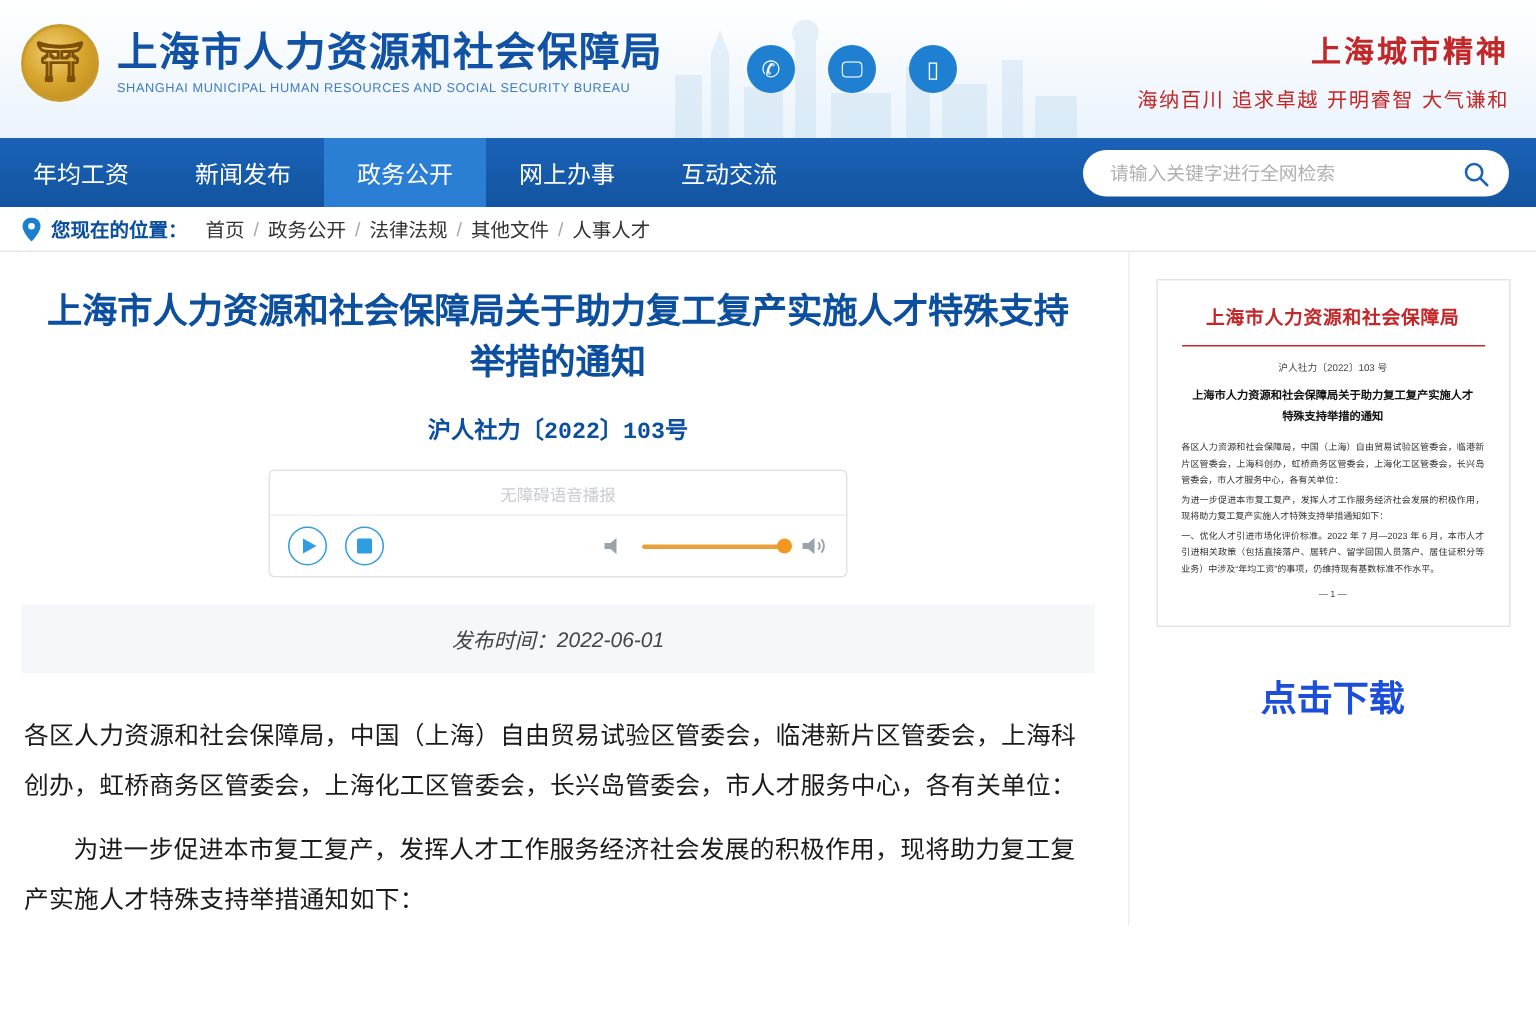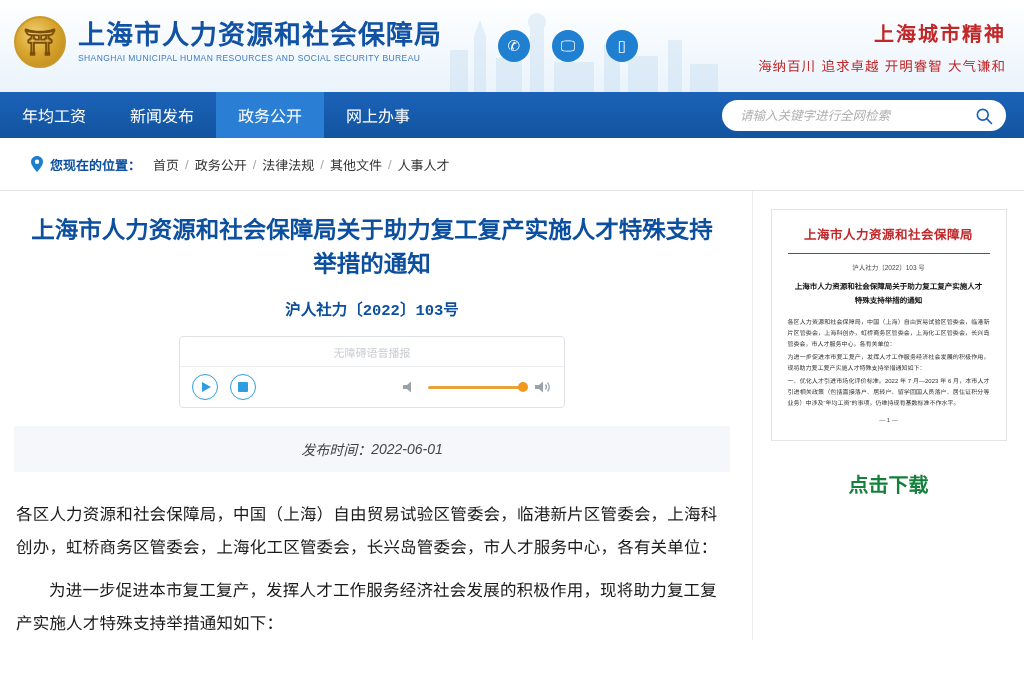--- a/index.html
+++ b/index.html
@@ -77,29 +77,29 @@
     padding: 0 22px; white-space: nowrap; cursor: pointer;
   }
   .nav-item.active { background:#2a7fd4; }
   .search {
     position: absolute; right: 18px; top: 8px;
     width: 284px; height: 31px; border-radius: 16px; background:#fff;
     display:flex; align-items:center; padding: 0 12px 0 18px;
   }
   .search input {
     border: none; outline: none; flex: 1; font-size: 12.5px; color:#333;
-    font-family: "Liberation Sans", sans-serif; background: transparent; font-style: italic;
+    font-family: "Liberation Sans", sans-serif; background: transparent;
   }
   .search input::placeholder { color:#b0b0b0; }
   .search-icon { width:20px; height:20px; flex:none; }
 
   
   .crumb {
-    height: 53px; display:flex; align-items:center; gap:6px;
-    padding-left: 30px; border-bottom: 1px solid #e6e6e6;
+    height: 30px; display:flex; align-items:center; gap:6px;
+    padding-left: 14px; border-bottom: 1px solid #e6e6e6;
     font-size: 13px; color:#333; background:#fff;
   }
   .crumb .pin { width:14px; height:16px; flex:none; }
   .crumb .label { color:#0b4f9e; font-weight: bold; margin-right: 6px; }
   .crumb a { color:#333; text-decoration:none; }
   .crumb .sep { color:#aaa; }
 
   
   .body-wrap { display:flex; }
   .content {
@@ -186,21 +186,21 @@
     text-align:center; font-size: 7.5px; color:#111; font-weight:bold;
     line-height: 1.9; margin-top: 8px; padding: 0 6px;
   }
   .thumb-body {
     font-size: 6px; color:#333; line-height: 1.85; margin-top: 8px;
     text-align: justify;
   }
   .thumb-body p { margin-bottom: 2px; }
   .thumb-page { text-align:center; font-size: 6px; color:#444; margin-top: 8px; }
   .download-link {
-    margin-top: 28px; color:#15803d; font-size: 20px; font-weight: bold;
+    margin-top: 28px; color:#1d4ed8; font-size: 24px; font-weight: bold;
     cursor: pointer;
   }
 </style>
 </head>
 <body>
 
 <div class="page">
 
   <div class="header">
     <svg class="header-bg-art" viewBox="0 0 300 92">
@@ -245,20 +245,21 @@
       <div class="slogan-title">上海城市精神</div>
       <div class="slogan-sub">海纳百川  追求卓越  开明睿智  大气谦和</div>
     </div>
   </div>
 
   <div class="nav">
     <div class="nav-item">年均工资</div>
     <div class="nav-item">新闻发布</div>
     <div class="nav-item active">政务公开</div>
     <div class="nav-item">网上办事</div>
+    <div class="nav-item">互动交流</div>
 
     <div class="search">
       <input type="text" placeholder="请输入关键字进行全网检索" style="">
       <svg class="search-icon" viewBox="0 0 24 24">
         <circle cx="10.5" cy="10.5" r="6.5" fill="none" stroke="#1b62b8" stroke-width="2"></circle>
         <line x1="15.5" y1="15.5" x2="21" y2="21" stroke="#1b62b8" stroke-width="2" stroke-linecap="round"></line>
       </svg>
     </div>
   </div>
 

